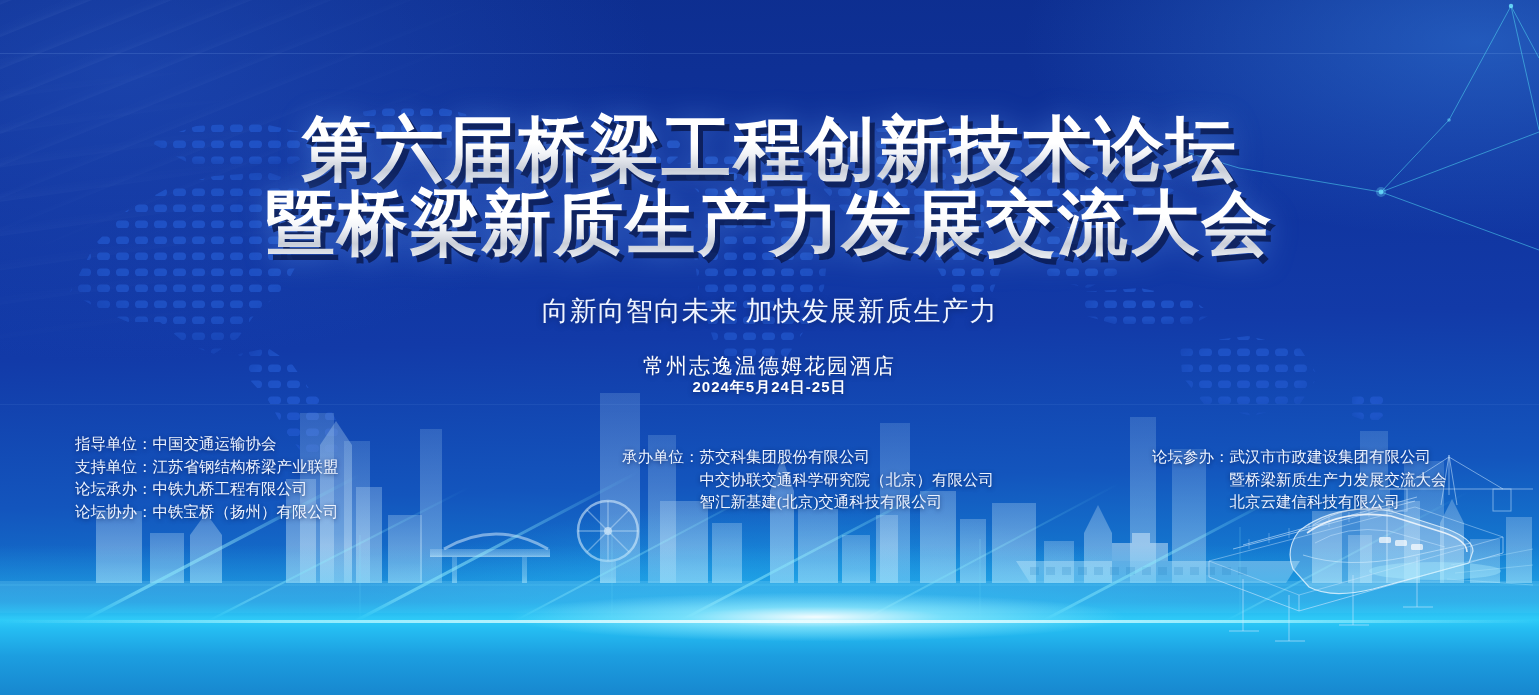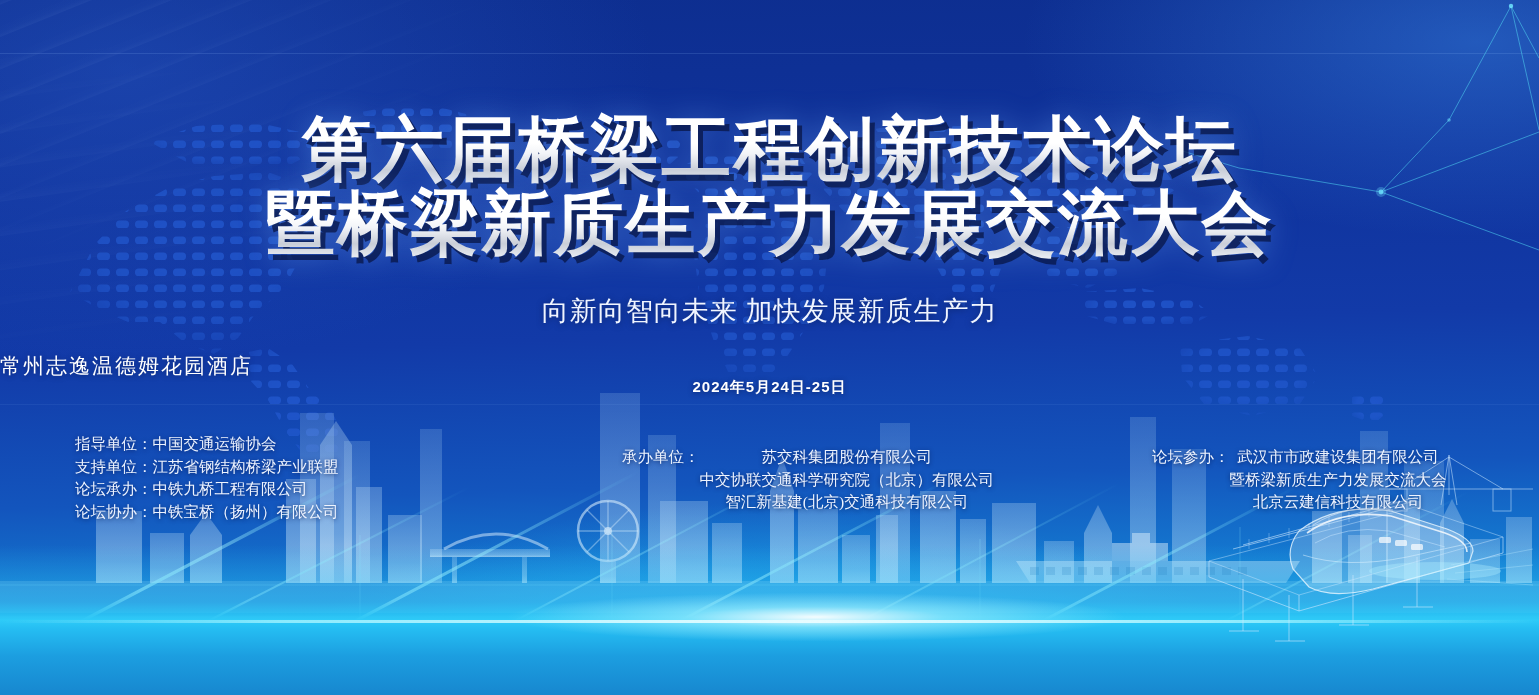--- a/index.html
+++ b/index.html
@@ -99,42 +99,42 @@
   }
 
   .subtitle{
     position:absolute;left:0;top:293px;width:100%;text-align:center;
     font-size:27px;letter-spacing:1px;color:#f0f5ff;
     text-shadow:0 1px 6px rgba(10,30,90,.75);
     white-space:nowrap;
   }
 
   .venue{
-    position:absolute;left:0;top:352px;width:100%;text-align:left;
+    position:absolute;left:0;top:352px;width:100%;text-align:center;
     font-size:21px;letter-spacing:2px;color:#ffffff;
     text-shadow:0 1px 5px rgba(10,30,90,.7);
     white-space:nowrap;
   }
   .date{
     position:absolute;left:0;top:378px;width:100%;text-align:center;
     font-family:"Liberation Sans","DejaVu Sans",sans-serif;
     font-size:15px;font-weight:bold;letter-spacing:1px;color:#ffffff;
     text-shadow:0 1px 5px rgba(10,30,90,.7);
     white-space:nowrap;
   }
 
   .org-col{position:absolute;color:#eef4ff;font-size:15.5px;line-height:22.5px;
            text-shadow:0 1px 4px rgba(8,26,85,.8);white-space:nowrap;}
   .col-left{left:75px;top:433px;}
   .col-mid{left:622px;top:446px;}
   .col-right{left:1152px;top:446px;}
 
   .org-row{display:flex;}
   .org-label{flex:0 0 auto;}
-  .org-vals{display:flex;flex-direction:column;align-items:center;}
+  .org-vals{display:flex;flex-direction:column;}
 </style>
 </head>
 <body>
 
 <div id="banner">
 
   <div class="layer streaks"></div>
   <div class="layer streaks2"></div>
 
   <div class="seam" style="top:53px;"></div>

